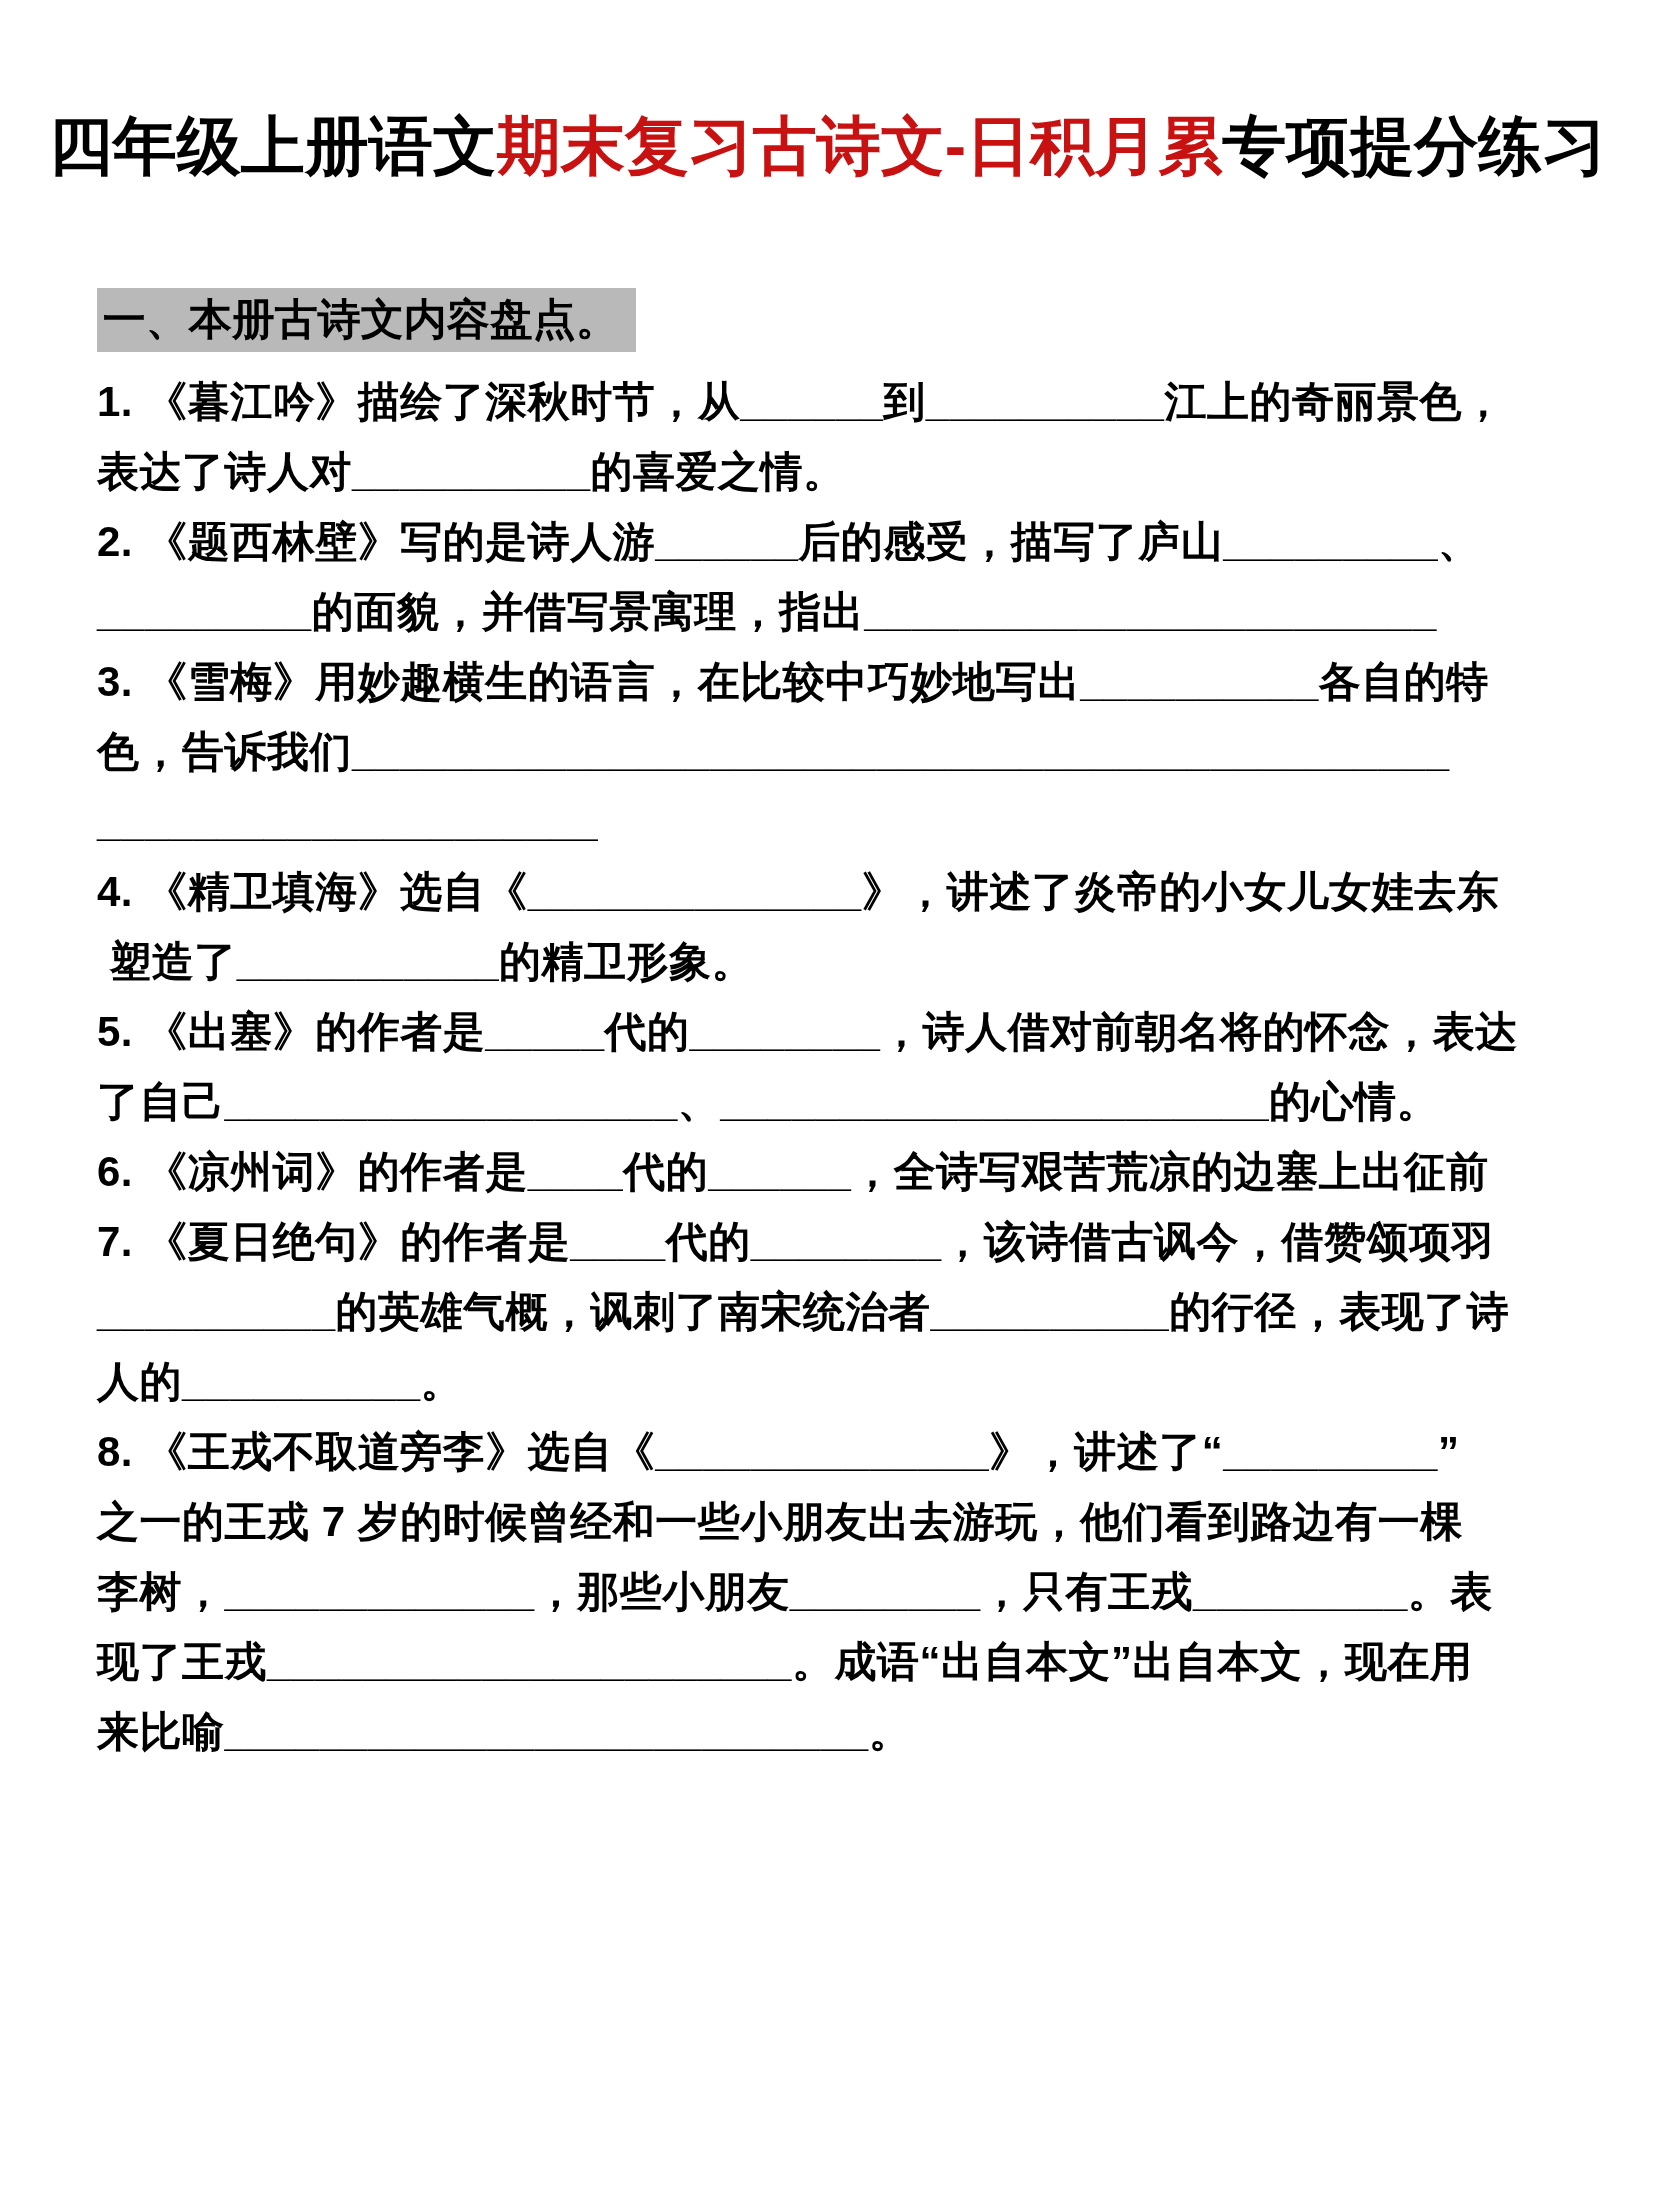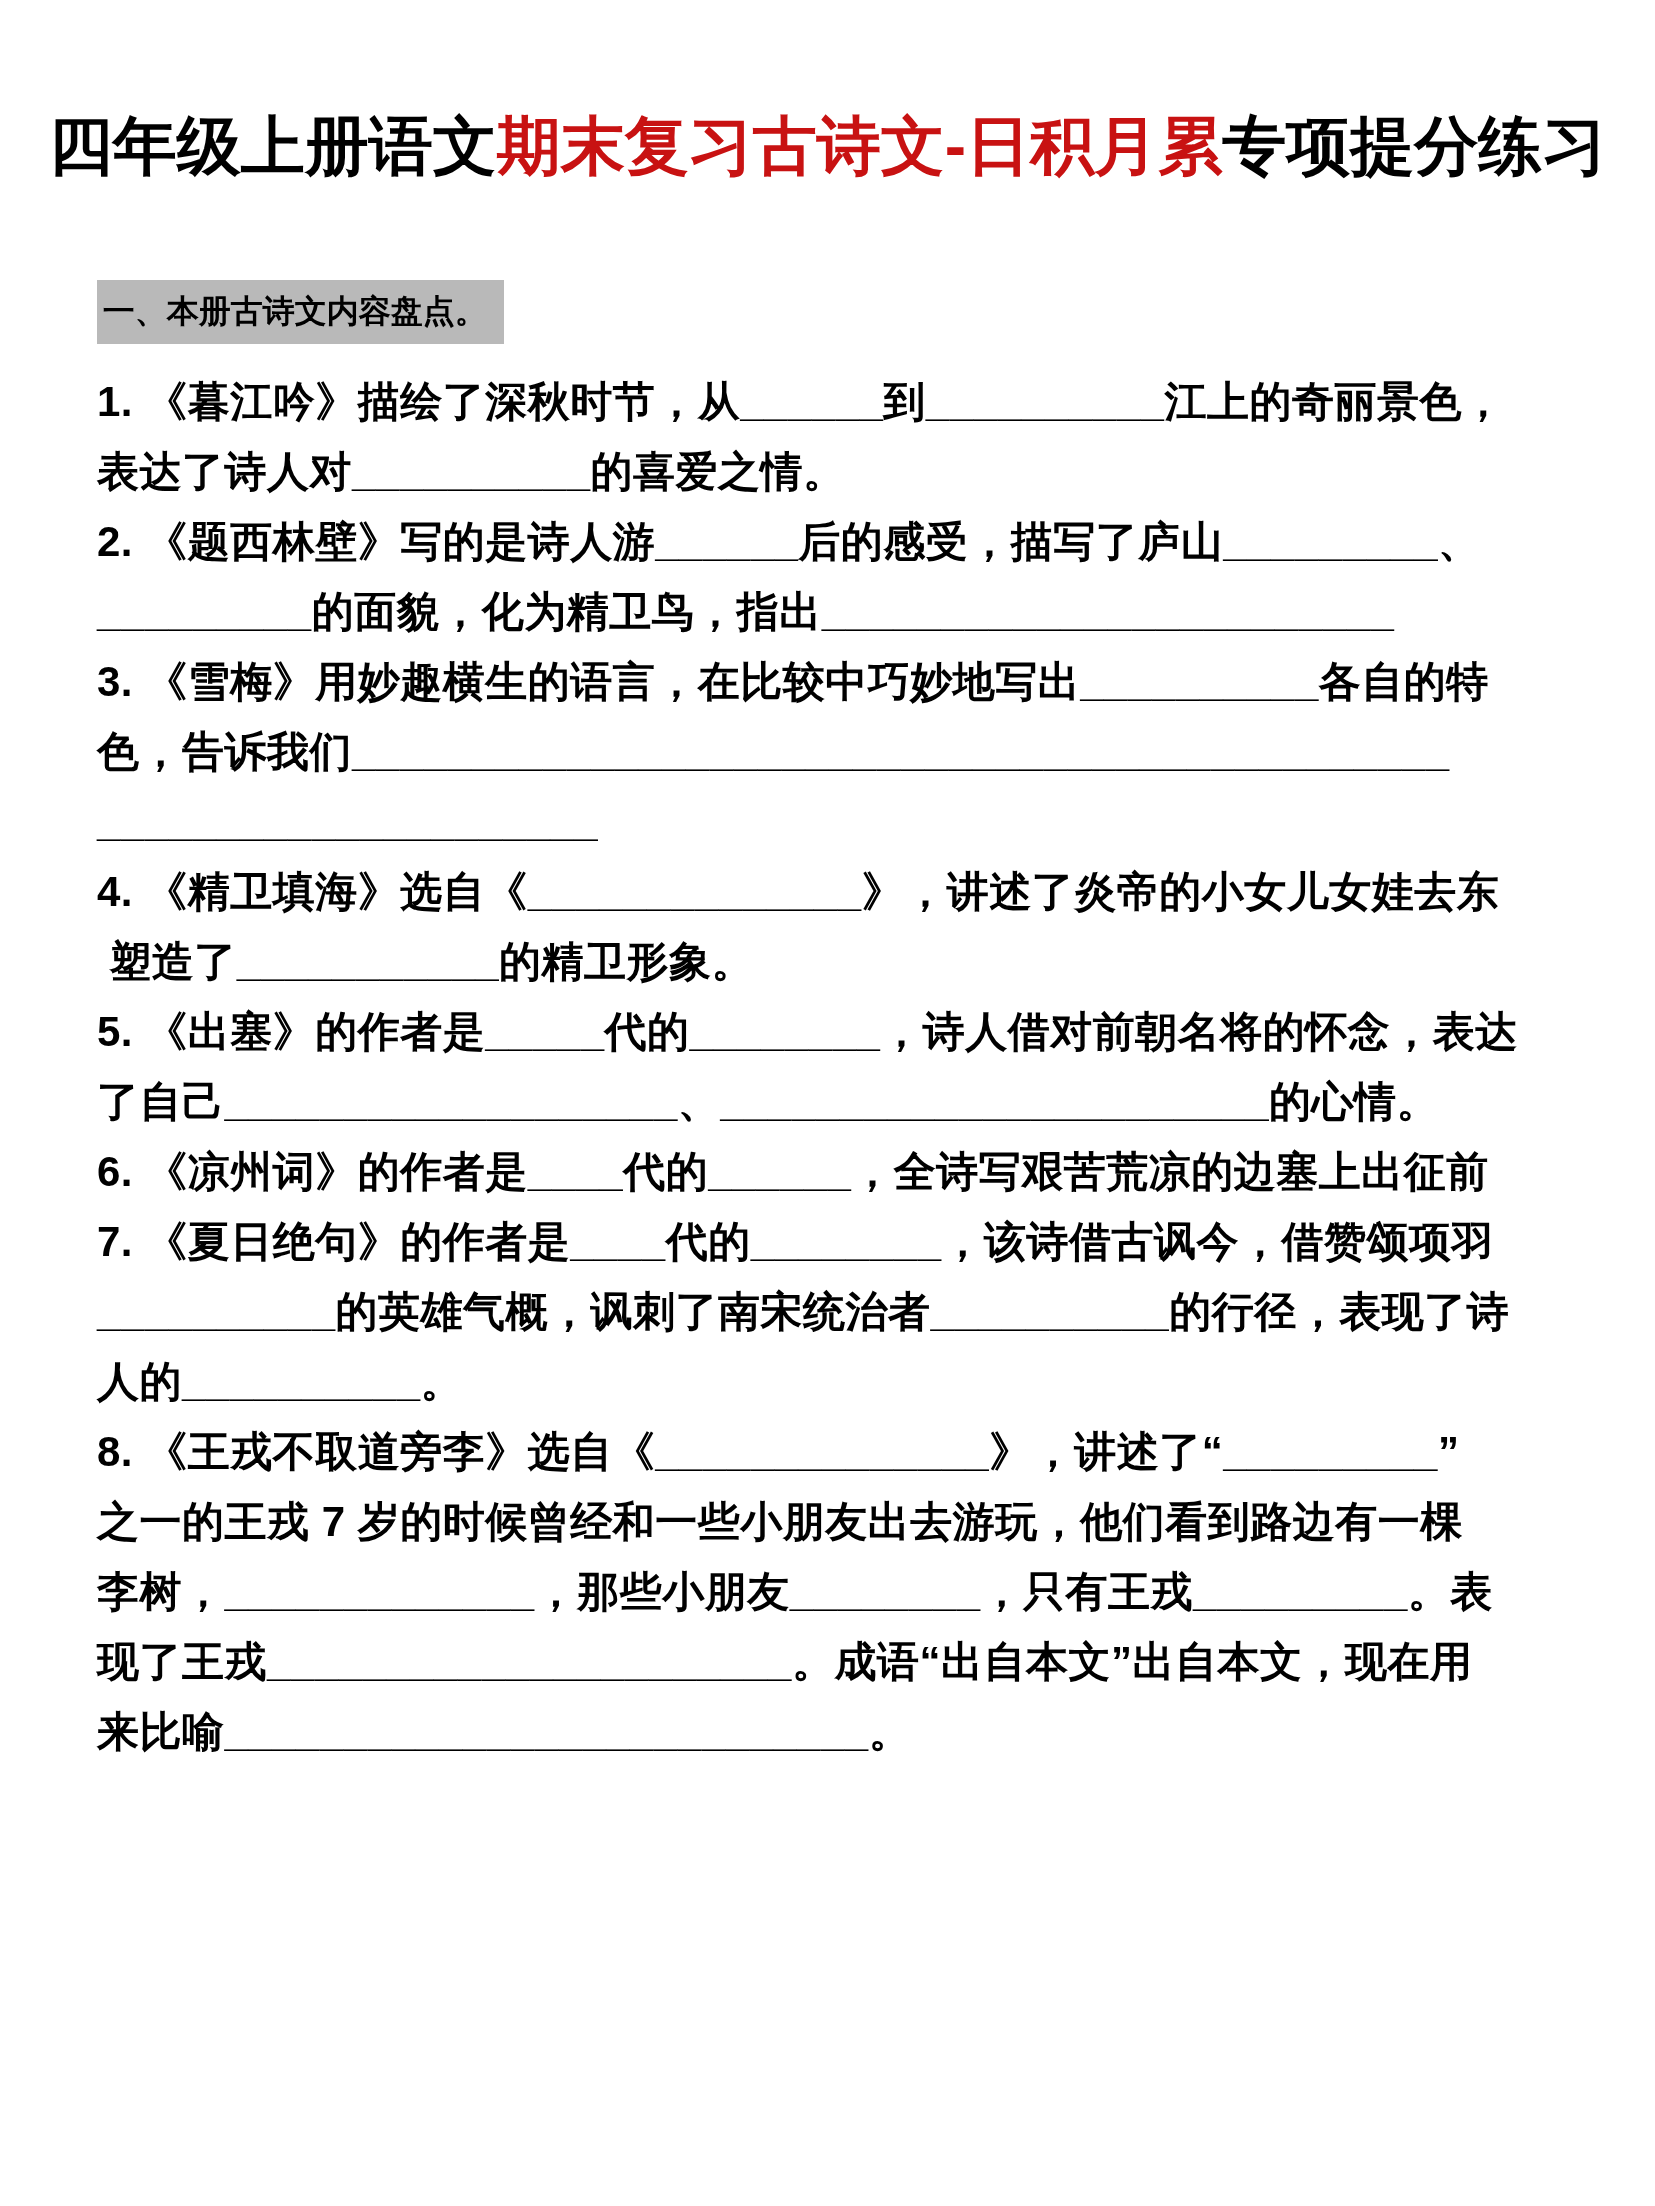--- a/index.html
+++ b/index.html
@@ -26,25 +26,25 @@
     font-weight: 800;
     letter-spacing: 0px;
     white-space: nowrap;
     color: #000000;
   }
   .title .red {
     color: #c81212;
   }
   .section-heading {
     position: absolute;
-    top: 280px;
+    top: 288px;
     left: 97px;
     display: inline-block;
     background: #b9b9b9;
-    font-size: 32px;
+    font-size: 43px;
     font-weight: 700;
     line-height: 62px;
     padding: 0 17.5px 1.9px 5.8px;
     white-space: pre;
     color: #000000;
   }
   .body-lines {
     position: absolute;
     top: 367px;
     left: 97px;
@@ -68,21 +68,21 @@
   <h1 class="title">
     <span>四年级上册语文</span><span class="red">期末复习古诗文-日积月累</span><span>专项提分练习</span>
   </h1>
 
   <div class="section-heading">一、本册古诗文内容盘点。</div>
 
   <div class="body-lines">
       <div class="q-line">1. 《暮江吟》描绘了深秋时节，从______到__________江上的奇丽景色，</div>
       <div class="q-line">表达了诗人对__________的喜爱之情。</div>
       <div class="q-line">2. 《题西林壁》写的是诗人游______后的感受，描写了庐山_________、</div>
-      <div class="q-line">_________的面貌，化为精卫鸟，指出________________________</div>
+      <div class="q-line">_________的面貌，并借写景寓理，指出________________________</div>
       <div class="q-line">3. 《雪梅》用妙趣横生的语言，在比较中巧妙地写出__________各自的特</div>
       <div class="q-line">色，告诉我们______________________________________________</div>
       <div class="q-line">_____________________</div>
       <div class="q-line">4. 《精卫填海》选自《______________》，讲述了炎帝的小女儿女娃去东</div>
       <div class="q-line"> 塑造了___________的精卫形象。</div>
       <div class="q-line">5. 《出塞》的作者是_____代的________，诗人借对前朝名将的怀念，表达</div>
       <div class="q-line">了自己___________________、_______________________的心情。</div>
       <div class="q-line">6. 《凉州词》的作者是____代的______，全诗写艰苦荒凉的边塞上出征前</div>
       <div class="q-line">7. 《夏日绝句》的作者是____代的________，该诗借古讽今，借赞颂项羽</div>
       <div class="q-line">__________的英雄气概，讽刺了南宋统治者__________的行径，表现了诗</div>

